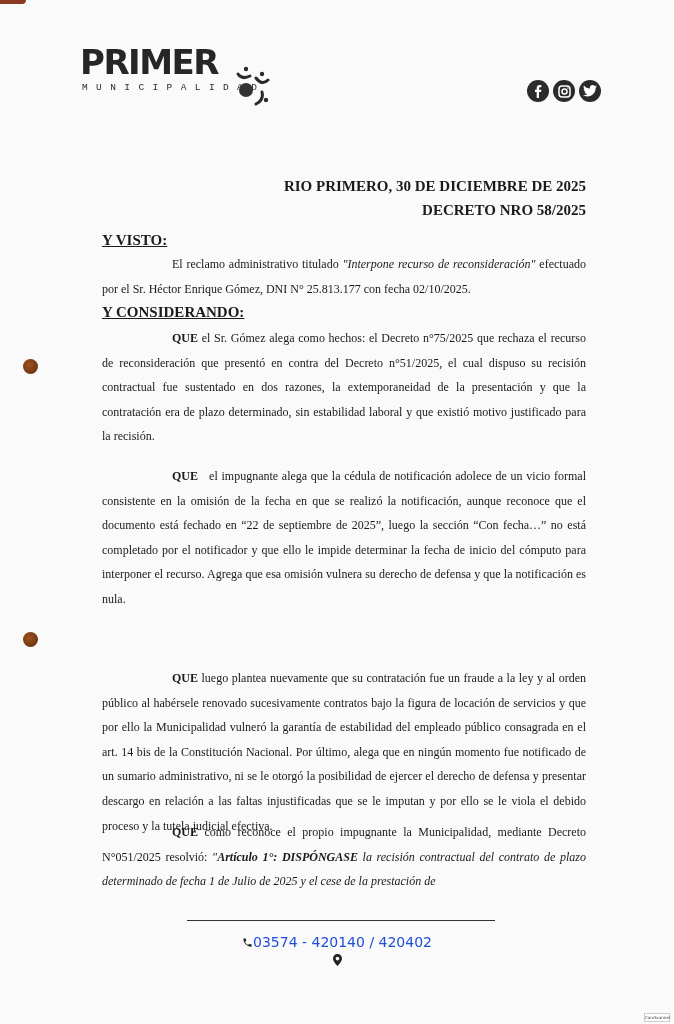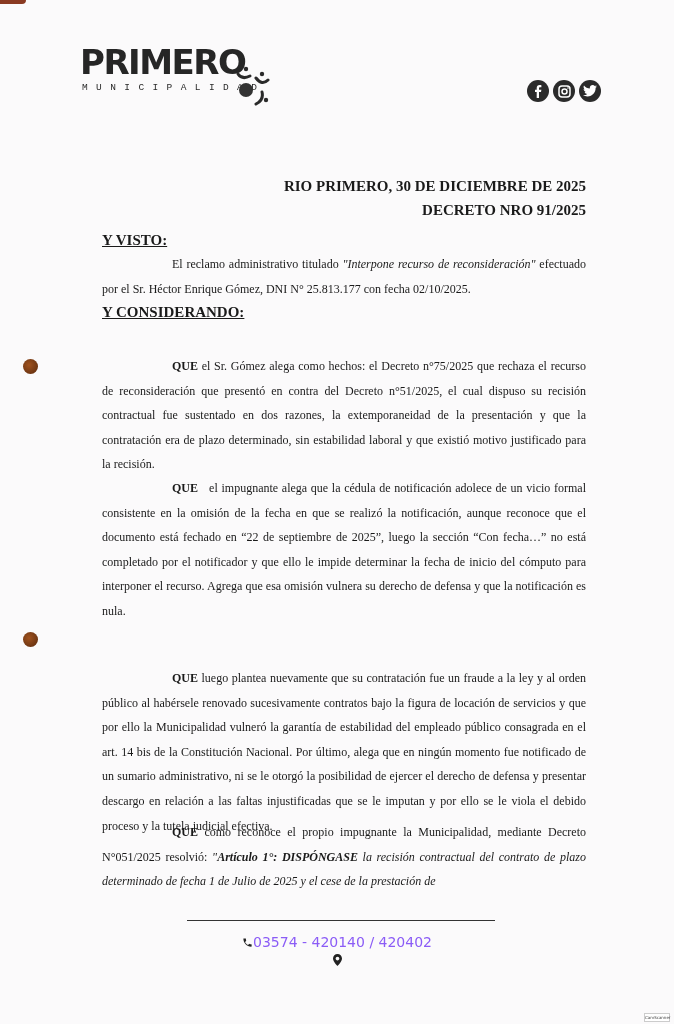--- a/index.html
+++ b/index.html
@@ -23,32 +23,32 @@
     }
     .logo-mark { position: absolute; left: 152px; top: 16px; }
     .social { position: absolute; left: 527px; top: 80px; display: flex; gap: 4px; }
     .social .ic { width: 22px; height: 22px; border-radius: 50%; background: #2b2b2b; display: flex; align-items: center; justify-content: center; }
     .head-right { position: absolute; right: 88px; text-align: right; font-weight: bold; font-size: 15px; }
     .p { position: absolute; left: 102px; width: 484px; font-size: 12px; line-height: 24.6px; text-align: justify; }
     .p .indent { display: inline-block; width: 70px; }
     .h { position: absolute; left: 102px; font-weight: bold; font-size: 15px; text-decoration: underline; text-align: center; }
     .last-line { text-align-last: left; }
     .rule { position: absolute; left: 187px; width: 308px; top: 920px; height: 1px; background: #333; }
-    .footer { position: absolute; left: 0; width: 674px; text-align: center; font-family: "DejaVu Sans", sans-serif; color: #8b5cf6; }
+    .footer { position: absolute; left: 0; width: 674px; text-align: center; font-family: "DejaVu Sans", sans-serif; color: #1d4ed8; }
     .scan-badge { position: absolute; left: 644px; top: 1013px; width: 24px; height: 7px; border: 1px solid #ccc; font-size: 4px; font-family: "DejaVu Sans", sans-serif; color: #444; line-height: 7px; text-align: center; background: #fff; }
   </style>
 </head>
 <body>
 
 <div class="corner"></div>
 <div class="hole" style="left:23px;top:359px;"></div>
 <div class="hole" style="left:23px;top:632px;"></div>
 
 <div class="logo">
-  <span class="l2">PRIMERO</span>
+  <span class="l2">PRIMER</span>
   <span class="sub">MUNICIPALIDAD</span>
   <svg class="logo-mark" width="40" height="44" viewBox="0 0 40 44">
     <circle cx="14" cy="26" r="7" fill="#333"></circle>
     <circle cx="14" cy="5" r="2.2" fill="#2a2a2a"></circle>
     <path d="M6 10 Q10 16 18 12" stroke="#2a2a2a" stroke-width="3" fill="none" stroke-linecap="round"></path>
     <circle cx="30" cy="10" r="2.2" fill="#2a2a2a"></circle>
     <path d="M24 14 Q30 22 36 16" stroke="#2a2a2a" stroke-width="3" fill="none" stroke-linecap="round"></path>
     <circle cx="34" cy="36" r="2.2" fill="#2a2a2a"></circle>
     <path d="M24 40 Q32 36 30 28" stroke="#2a2a2a" stroke-width="3" fill="none" stroke-linecap="round"></path>
   </svg>
@@ -68,34 +68,34 @@
       </svg>
   </div>
   <div class="ic">
     <svg width="14" height="12" viewBox="0 0 14 12">
         <path d="M14 1.4c-.5.2-1.1.4-1.7.5.6-.4 1-.9 1.3-1.6-.6.3-1.2.6-1.8.7C11.2.4 10.5 0 9.7 0 8.1 0 6.8 1.3 6.8 2.9c0 .2 0 .4.1.7C4.5 3.5 2.4 2.3 1 .5.7 1 .6 1.5.6 2c0 1 .5 1.9 1.3 2.4-.5 0-.9-.1-1.3-.4 0 1.4 1 2.6 2.3 2.8-.2.1-.5.1-.8.1h-.5c.4 1.2 1.4 2 2.7 2-1 .8-2.2 1.2-3.6 1.2H0c1.3.8 2.8 1.3 4.4 1.3 5.3 0 8.2-4.4 8.2-8.2v-.4c.6-.4 1-.9 1.4-1.4z" fill="#fff"></path>
       </svg>
   </div>
 </div>
 
 <div class="head-right" style="top:178px;">RIO PRIMERO, 30 DE DICIEMBRE DE 2025</div>
-<div class="head-right" style="top:202px;">DECRETO NRO 91/2025</div>
+<div class="head-right" style="top:202px;">DECRETO NRO 58/2025</div>
 
 <div class="h" style="top:232px;">Y VISTO:</div>
 <div class="p last-line" style="top:252px;">
   <span class="indent"></span><span>El reclamo administrativo titulado </span><i>"Interpone recurso de reconsideración"</i><span> efectuado por el Sr. Héctor Enrique Gómez, DNI N° 25.813.177 con fecha 02/10/2025.</span>
 </div>
 
 <div class="h" style="top:304px;">Y CONSIDERANDO:</div>
 
-<div class="p last-line" style="top:326px;margin-top:28px;">
+<div class="p last-line" style="top:326px;">
   <span class="indent"></span><b>QUE</b><span> el Sr. Gómez alega como hechos: el Decreto n°75/2025 que rechaza el recurso de reconsideración que presentó en contra del Decreto n°51/2025, el cual dispuso su recisión contractual fue sustentado en dos razones, la extemporaneidad de la presentación y que la contratación era de plazo determinado, sin estabilidad laboral y que existió motivo justificado para la recisión.</span>
 </div>
 
-<div class="p last-line" style="top:476px;">
+<div class="p last-line" style="top:464px;">
   <span class="indent"></span><b>QUE</b><span style="white-space:pre-wrap;">   el impugnante alega que la cédula de notificación adolece de un vicio formal consistente en la omisión de la fecha en que se realizó la notificación, aunque reconoce que el documento está fechado en “22 de septiembre de 2025”, luego la sección “Con fecha…” no está completado por el notificador y que ello le impide determinar la fecha de inicio del cómputo para interponer el recurso. Agrega que esa omisión vulnera su derecho de defensa y que la notificación es nula.</span>
 </div>
 
 <div class="p last-line" style="top:618px;margin-top:48px;">
   <span class="indent"></span><b>QUE</b><span> luego plantea nuevamente que su contratación fue un fraude a la ley y al orden público al habérsele renovado sucesivamente contratos bajo la figura de locación de servicios y que por ello la Municipalidad vulneró la garantía de estabilidad del empleado público consagrada en el art. 14 bis de la Constitución Nacional. Por último, alega que en ningún momento fue notificado de un sumario administrativo, ni se le otorgó la posibilidad de ejercer el derecho de defensa y presentar descargo en relación a las faltas injustificadas que se le imputan y por ello se le viola el debido proceso y la tutela judicial efectiva.</span>
 </div>
 
 <div class="p" style="top:820px;">
   <span class="indent"></span><b>QUE</b><span> como reconoce el propio impugnante la Municipalidad, mediante Decreto N°051/2025 resolvió: </span><i>"</i><b><i>Artículo 1°: DISPÓNGASE</i></b><i> la recisión contractual del contrato de plazo determinado de fecha 1 de Julio de 2025 y el cese de la prestación de</i>
 </div>

